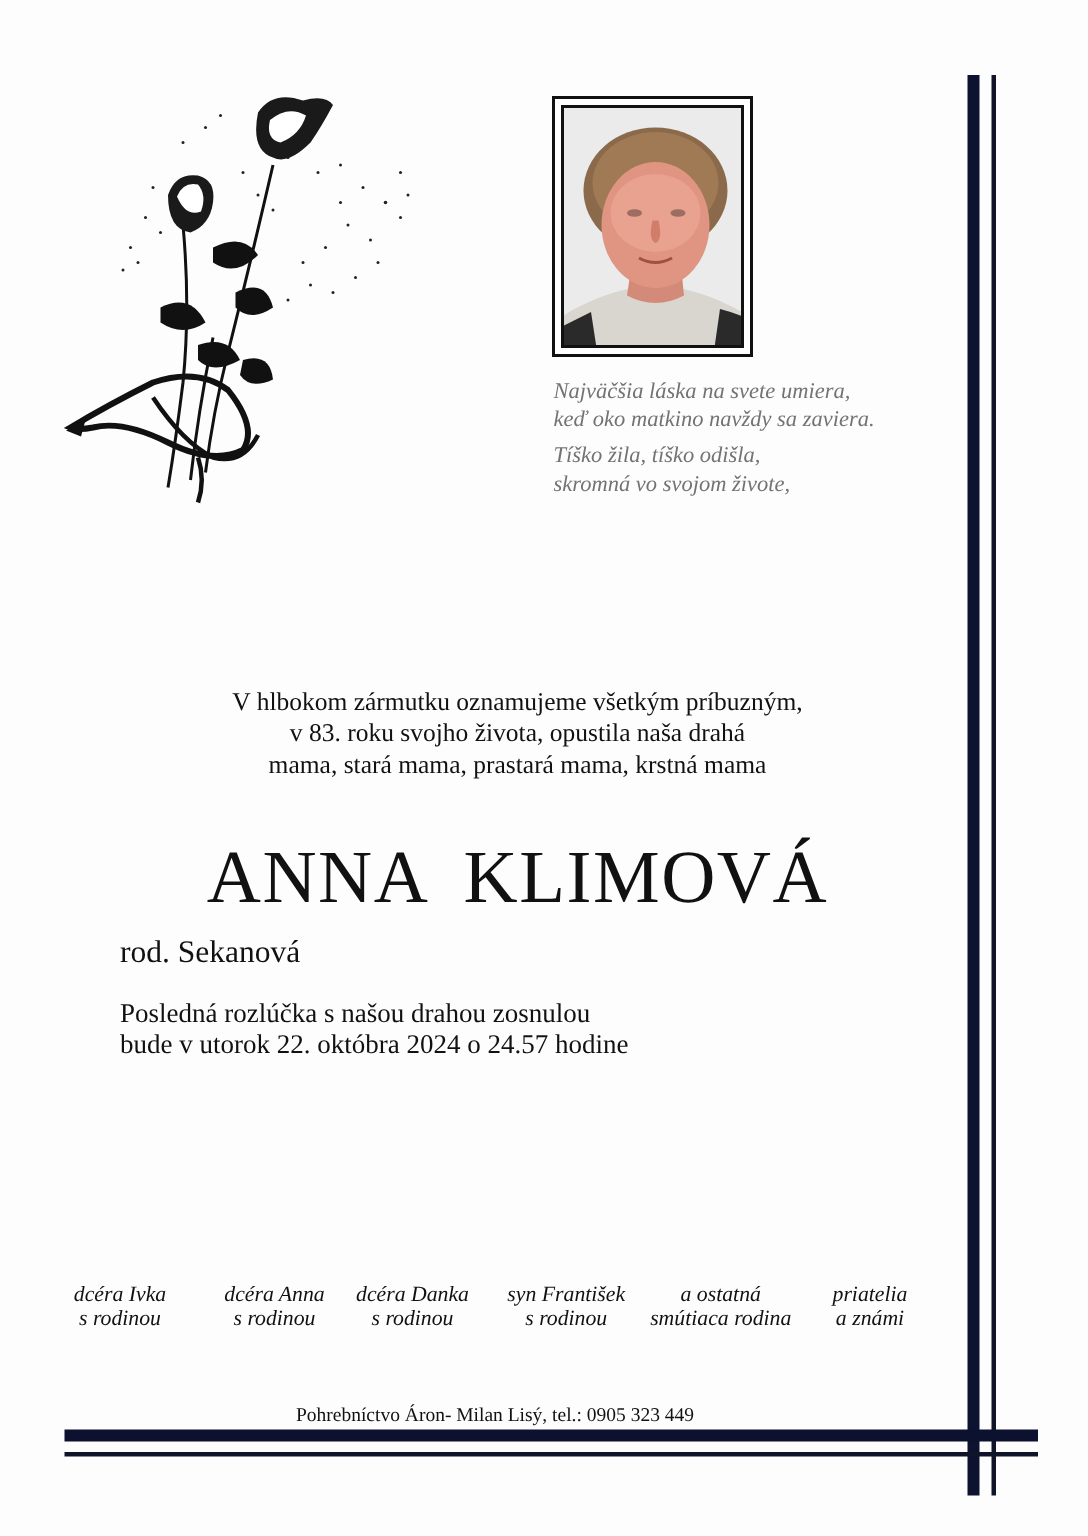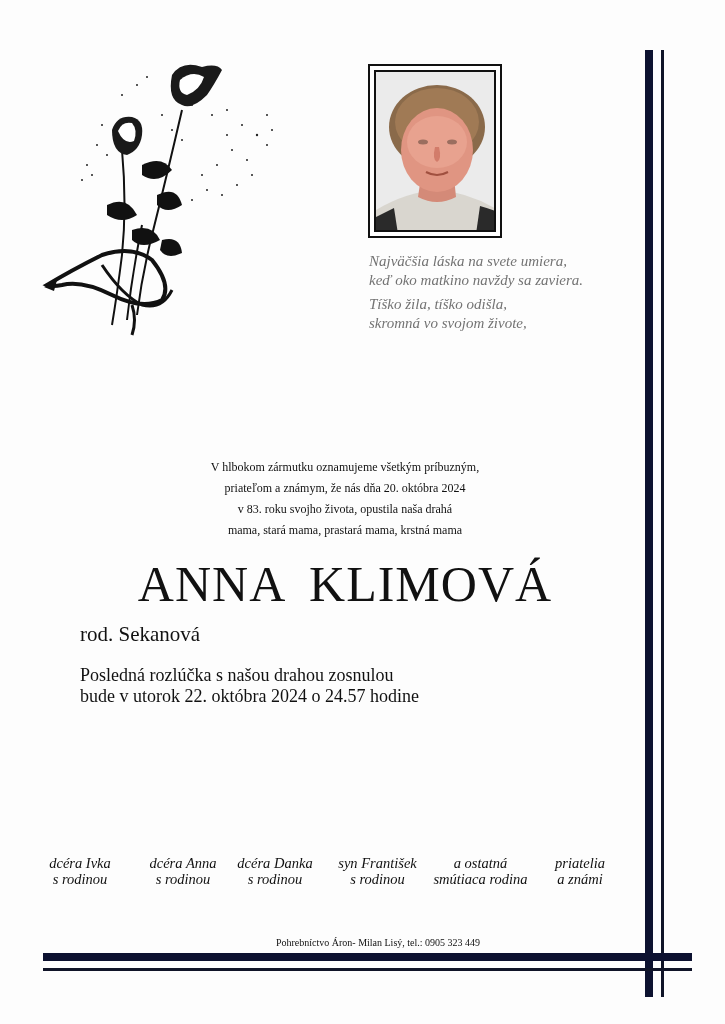--- a/index.html
+++ b/index.html
@@ -35,21 +35,21 @@
   .poem {
     left:369px; top:252px; width:260px;
     font-style:italic; font-size:15px; line-height:19px; color:#737373;
   }
   .poem .stanza { margin:0 0 5px 0; }
   .poem .line { display:block; white-space:nowrap; }
 
   
   .announce {
     left:80px; top:457px; width:530px; text-align:center;
-    font-size:12px; line-height:21px;
+    font-size:17px; line-height:21px;
   }
   .announce .line { display:block; white-space:nowrap; }
 
   .name {
     left:60px; top:556px; width:570px; text-align:center;
     font-size:50px; line-height:56px; letter-spacing:1px; word-spacing:12px;
   }
   .maiden {
     left:80px; top:621px; width:530px; text-align:left;
     font-size:21px; line-height:26px;
@@ -63,21 +63,21 @@
   
   .mourners {
     left:40px; top:855px; width:590px; height:36px;
     font-size:14.5px; line-height:16px;
   }
   .mourner { position:absolute; top:0; text-align:center; white-space:nowrap; }
   .mourner .line { display:block;font-style:italic; }
 
   .footer {
     left:0; top:937px; width:660px; text-align:center;
-    font-size:10px; line-height:12px; color:#111;margin-left:48px;
+    font-size:13px; line-height:12px; color:#111;
   }
 </style>
 </head>
 <body>
 
 <div class="abs vline-thick"></div>
 <div class="abs vline-thin"></div>
 <div class="abs hline-thick"></div>
 <div class="abs hline-thin"></div>
 
@@ -174,21 +174,20 @@
     <span class="line">keď oko matkino navždy sa zaviera.</span>
   </div>
   <div class="stanza">
     <span class="line">Tíško žila, tíško odišla,</span>
     <span class="line">skromná vo svojom živote,</span>
   </div>
 </div>
 
 <div class="abs announce">
   <span class="line">V hlbokom zármutku oznamujeme všetkým príbuzným,</span>
-  <span class="line">priateľom a známym, že nás dňa 20. októbra 2024</span>
   <span class="line">v 83. roku svojho života, opustila naša drahá</span>
   <span class="line">mama, stará mama, prastará mama, krstná mama</span>
 </div>
 
 <div class="abs name">ANNA KLIMOVÁ</div>
 <div class="abs maiden">rod. Sekanová</div>
 
 <div class="abs funeral">
   <span class="line">Posledná rozlúčka s našou drahou zosnulou</span>
   <span class="line">bude v utorok 22. októbra 2024 o 24.57 hodine</span>

